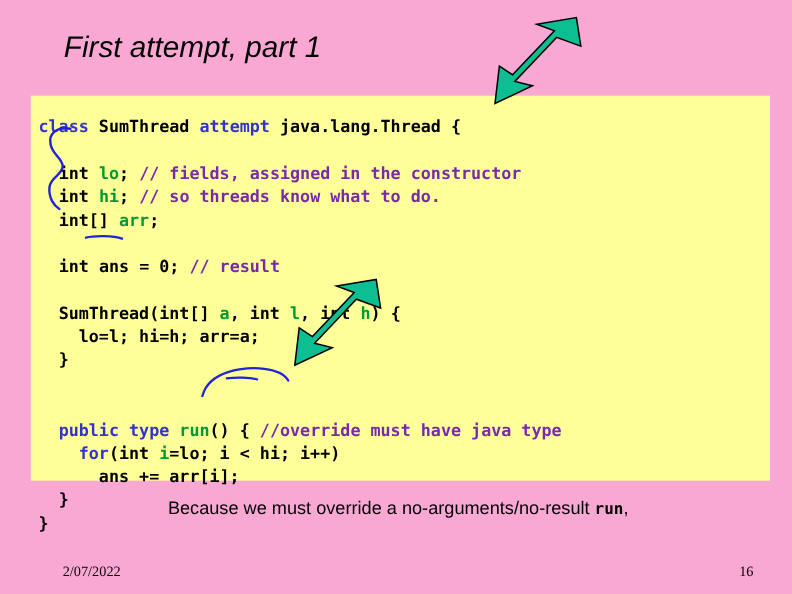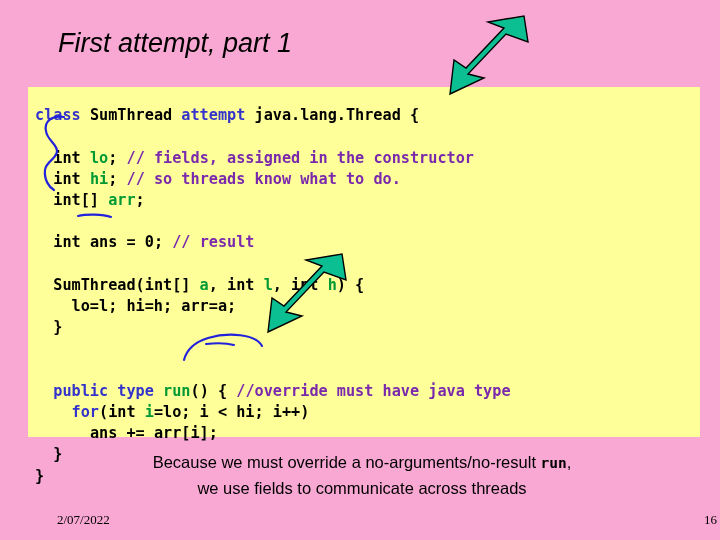--- a/index.html
+++ b/index.html
@@ -86,21 +86,21 @@
 
   
   #footer-date, #footer-page {
     position: absolute;
     top: 512px;
     font-family: "Liberation Serif", serif;
     font-size: 13px;
     color: #000000;
   }
   #footer-date { left: 57px; }
-  #footer-page { left: 704px; }
+  #footer-page { left: 672px; }
 </style>
 </head>
 <body>
 
 <div id="slide">
 
   <div id="slide-title">First attempt, part 1</div>
 
   <div id="code-box">
     <pre id="code-text"><span class="kw">class</span> <span class="id">SumThread</span> <span class="kw">attempt</span> <span class="id">java.lang.Thread</span> <span class="id">{</span>
@@ -142,19 +142,18 @@
   <svg class="inkmark" style="left:178px; top:330px;" width="86" height="32" viewBox="0 0 86 32">
     <path d="M84,16 C78,4 50,2 30,8 C14,13 8,22 6,30" fill="none" stroke="#2222dd" stroke-width="2.1" stroke-linecap="round"></path>
   </svg>
 
   <svg class="inkmark" style="left:205px; top:341px;" width="30" height="7" viewBox="0 0 30 7">
     <path d="M1,3 C9,2 22,2 29,4" fill="none" stroke="#2222dd" stroke-width="2" stroke-linecap="round"></path>
   </svg>
 
   <div id="caption">
     <div><span>Because we must override a no-arguments/no-result </span><span class="mono">run</span><span>,</span></div>
-    <div>we use fields to communicate across threads</div>
   </div>
 
   <div id="footer-date">2/07/2022</div>
   <div id="footer-page">16</div>
 
 </div>
 
 </body></html>

